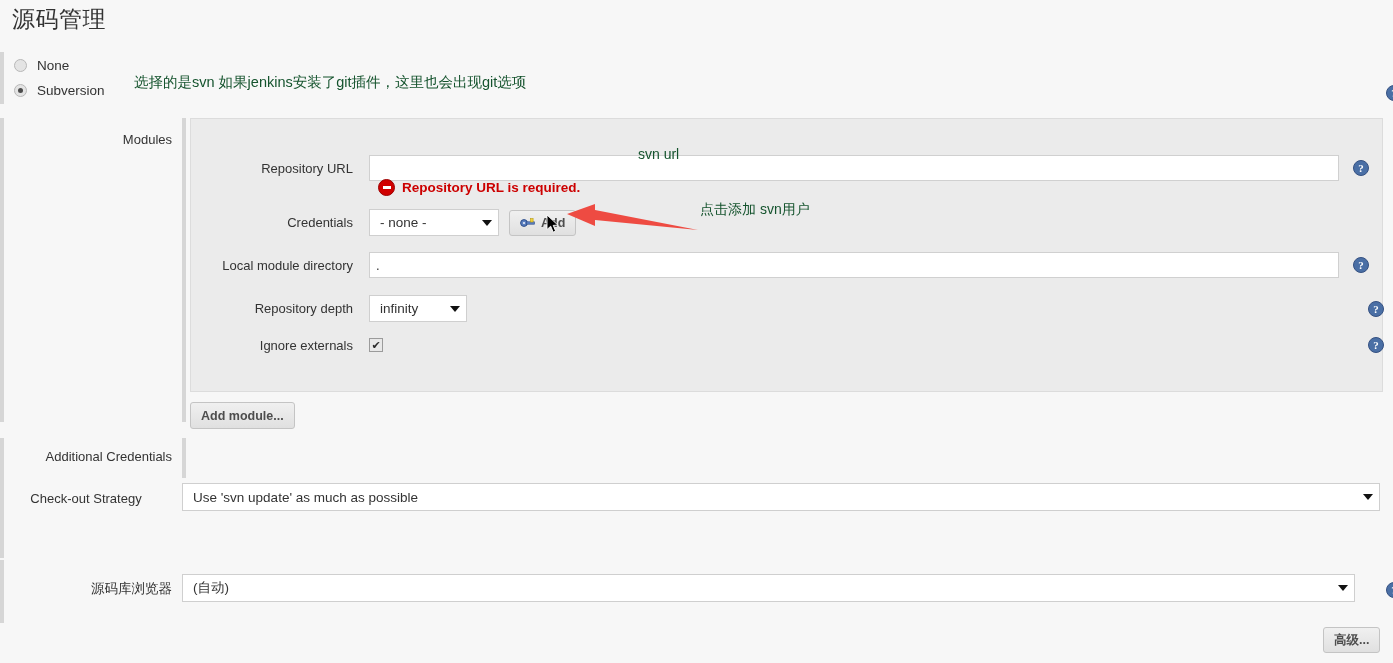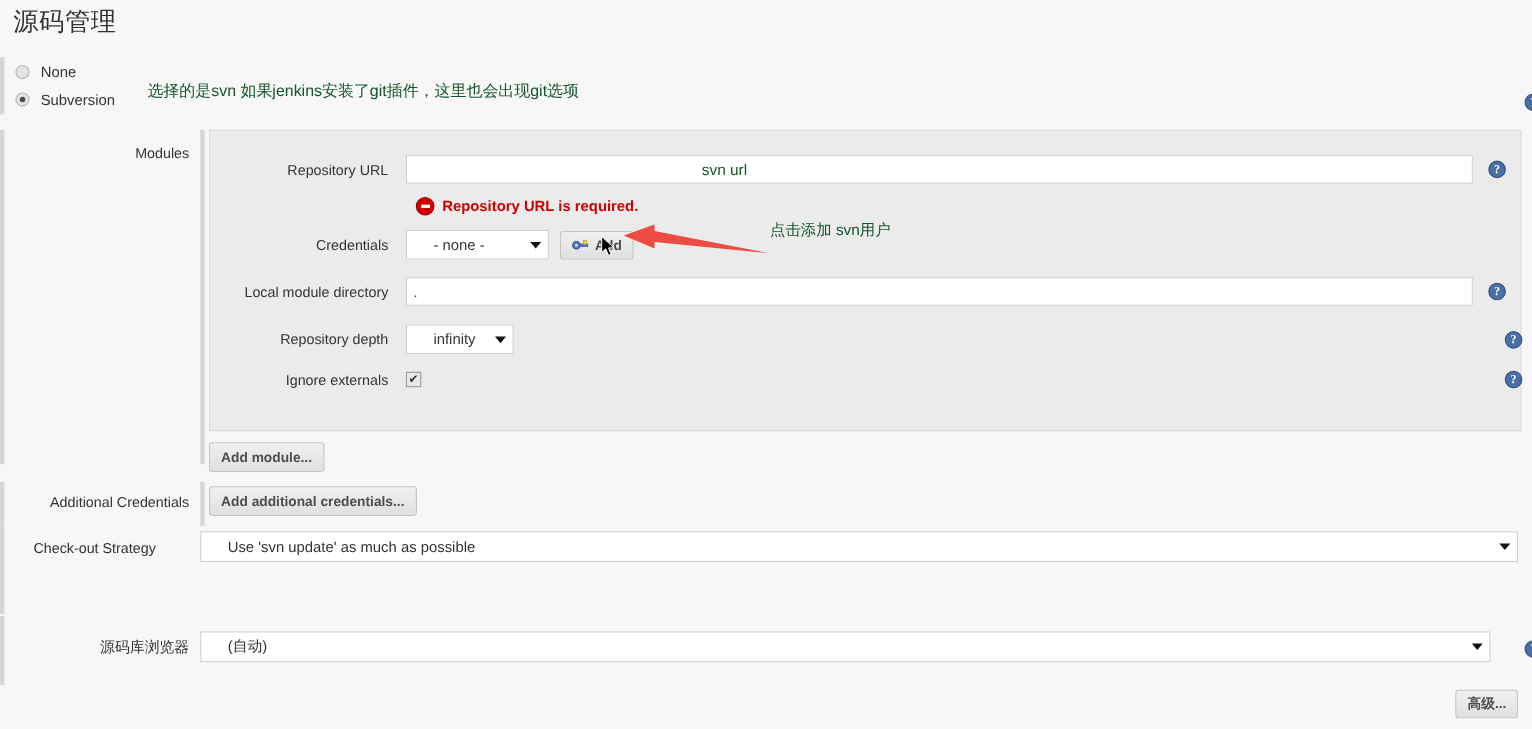--- a/index.html
+++ b/index.html
@@ -151,21 +151,21 @@
   }
 
   .select-box {
     height: 27px;
     border: 1px solid #cfcfcf;
     background: #ffffff;
     font-size: 13.5px;
     color: #333;
     display: flex;
     align-items: center;
-    padding: 0 6px 0 24px;
+    padding: 0 6px 0 10px;
     box-sizing: border-box;
     position: relative;
     cursor: default;
   }
   .select-box .sel-text { flex: 1; overflow: hidden; white-space: nowrap; }
   .caret {
     width: 0; height: 0;
     border-left: 5px solid transparent;
     border-right: 5px solid transparent;
     border-top: 6px solid #111;
@@ -288,21 +288,21 @@
 
 <div class="modules-block">
 
   <div class="guide" style="left:0px; top:0px; height:304px;"></div>
   <div class="guide" style="left:182px; top:0px; height:304px;"></div>
 
   <div class="modules-label">Modules</div>
 
   <div class="modules-panel">
 
-    <div class="field-row" style="left:0px; top:22px; width:1193px;">
+    <div class="field-row" style="left:0px; top:36px; width:1193px;">
       <div class="field-label">Repository URL</div>
       <input class="text-input" type="text" style="width: 970px;" value="">
       <div style="width:14px;"></div>
       <div class="help-icon">
         <span>?</span>
       </div>
     </div>
 
     <div class="error-msg" style="left:187px; top:60px;">
       <span class="error-icon"></span>
@@ -363,23 +363,20 @@
 
   <div class="btn" style="position:absolute; left:190px; top:284px; height:27px;">
     <span>Add module...</span>
   </div>
 </div>
 
 <div style="position:absolute; left:0px; top:438px; width:1393px; height:40px;">
   <div class="guide" style="left:0px; top:0px; height:40px;"></div>
   <div class="guide" style="left:182px; top:0px; height:40px;"></div>
   <div style="position:absolute; left:0px; top:11px; width:172px; text-align:right; font-size:13px;">Additional Credentials</div>
-  <div class="btn" style="position:absolute; left:190px; top:4px; height:27px;">
-    <span>Add additional credentials...</span>
-  </div>
 </div>
 
 <div style="position:absolute; left:0px; top:478px; width:1393px; height:80px;">
   <div class="guide" style="left:0px; top:0px; height:80px;"></div>
   <div style="position:absolute; left:0px; top:13px; width:172px; text-align:center; font-size:13px;">Check-out Strategy</div>
 
   <div class="select-box" style="position:absolute; left:182px; top:5px; width:1198px; height:28px; font-size:13.5px;">
     <span class="sel-text">Use 'svn update' as much as possible</span>
     <span class="caret"></span>
   </div>

